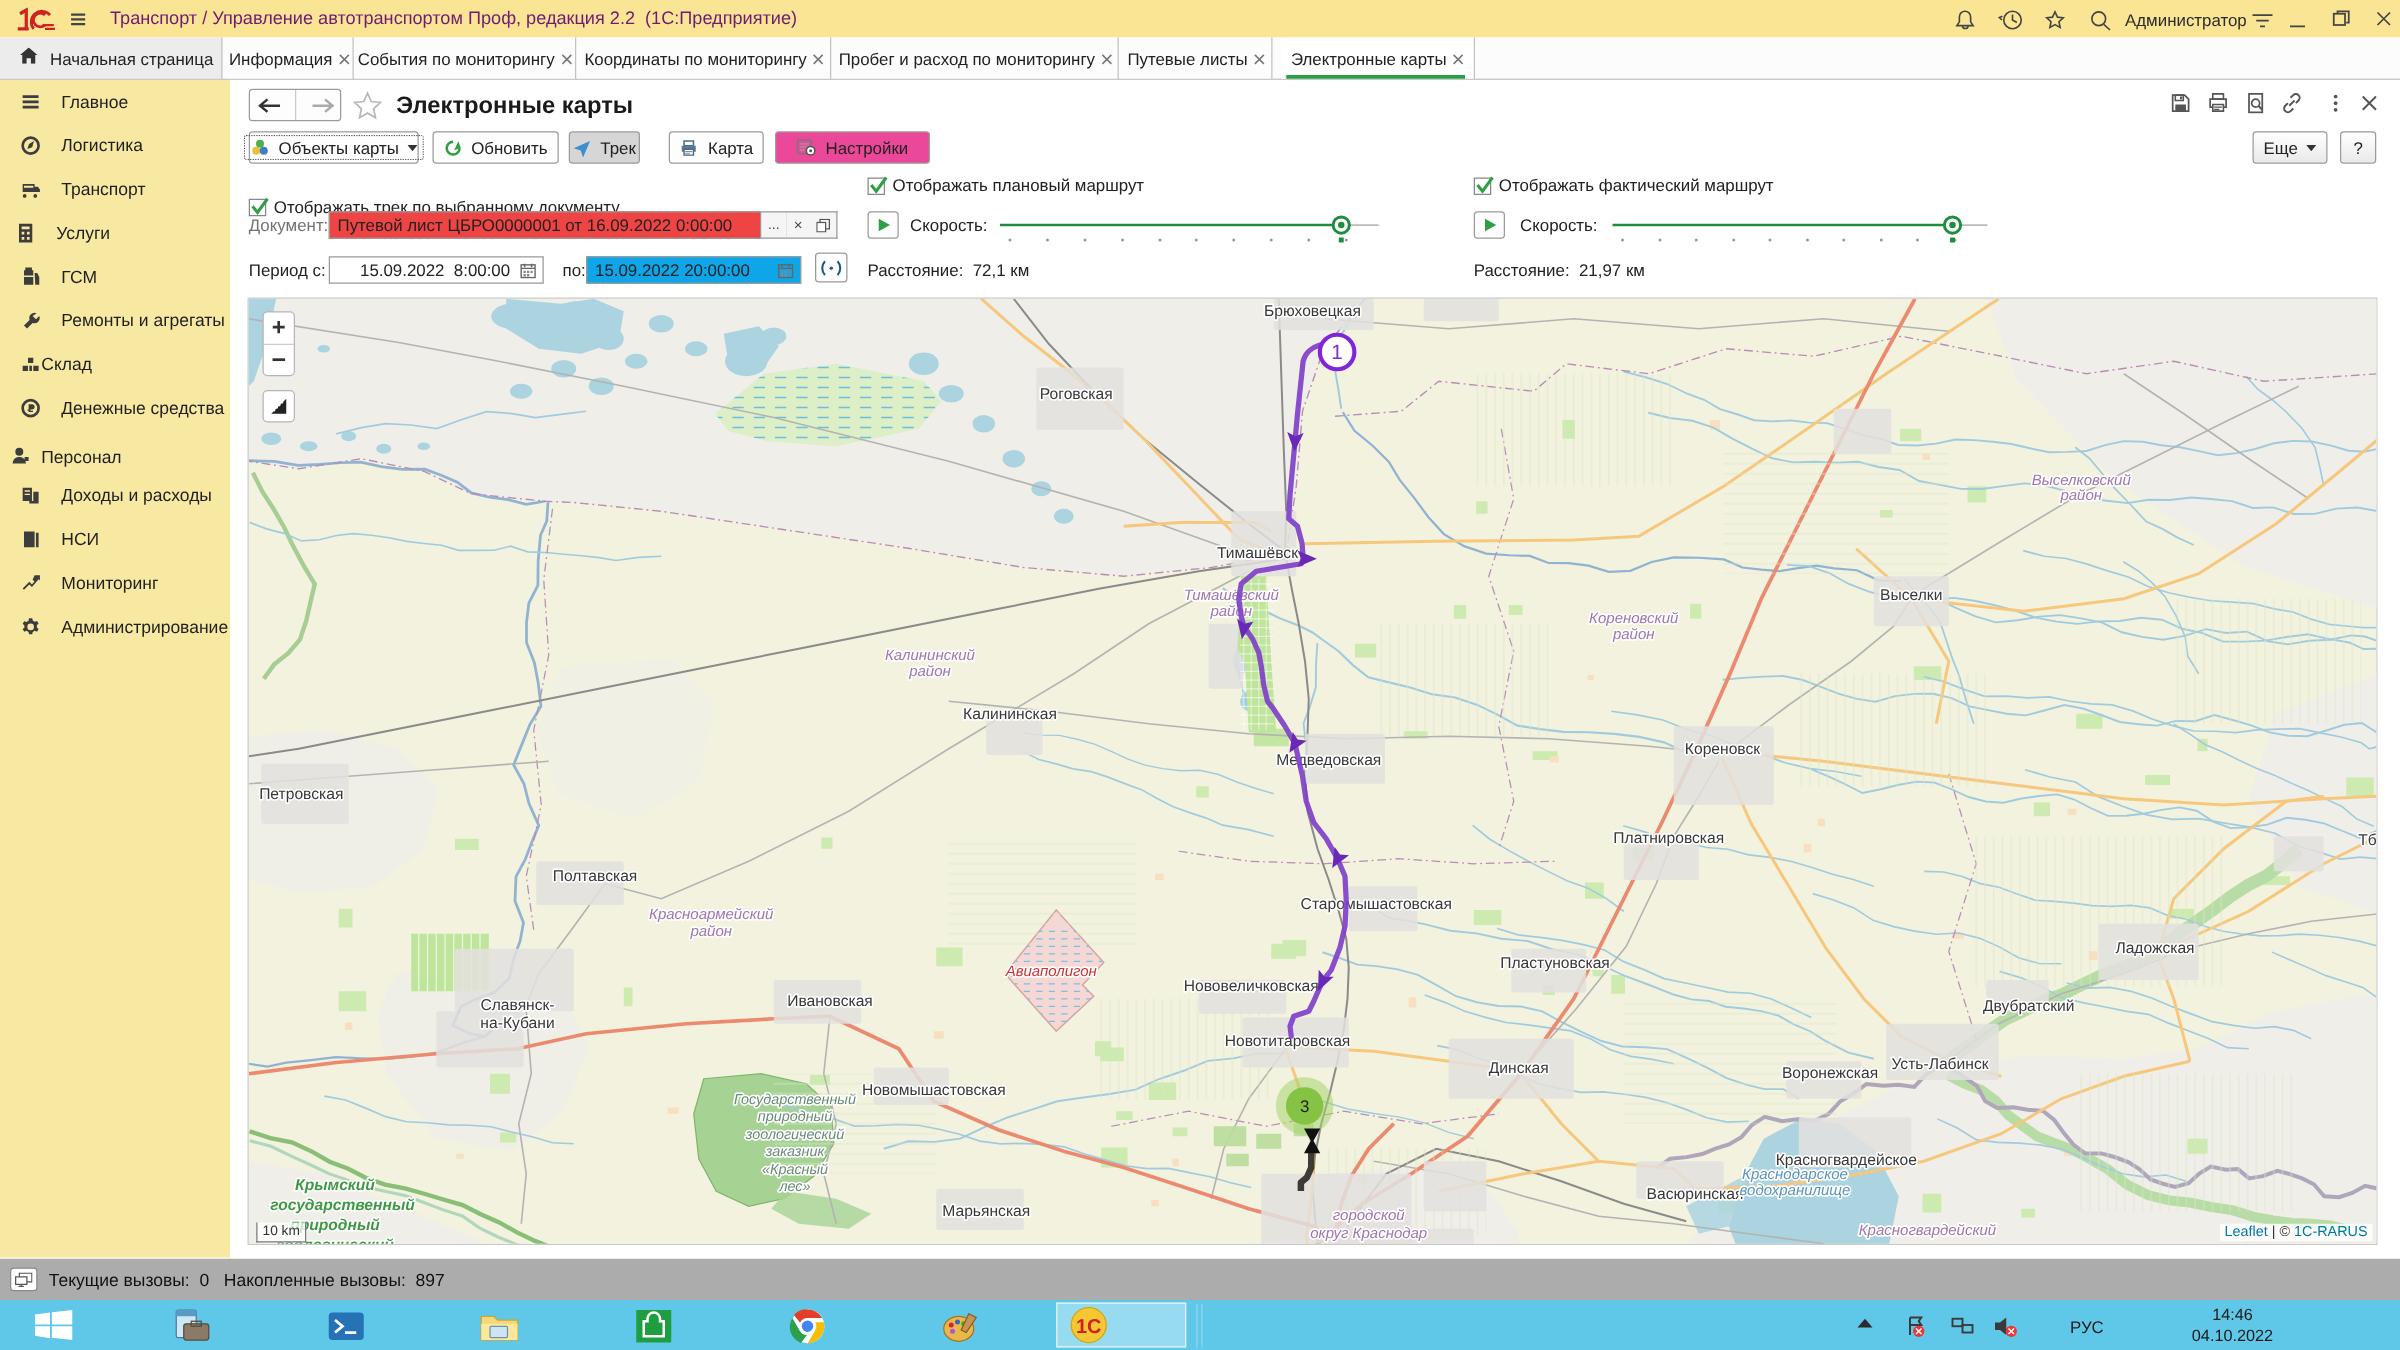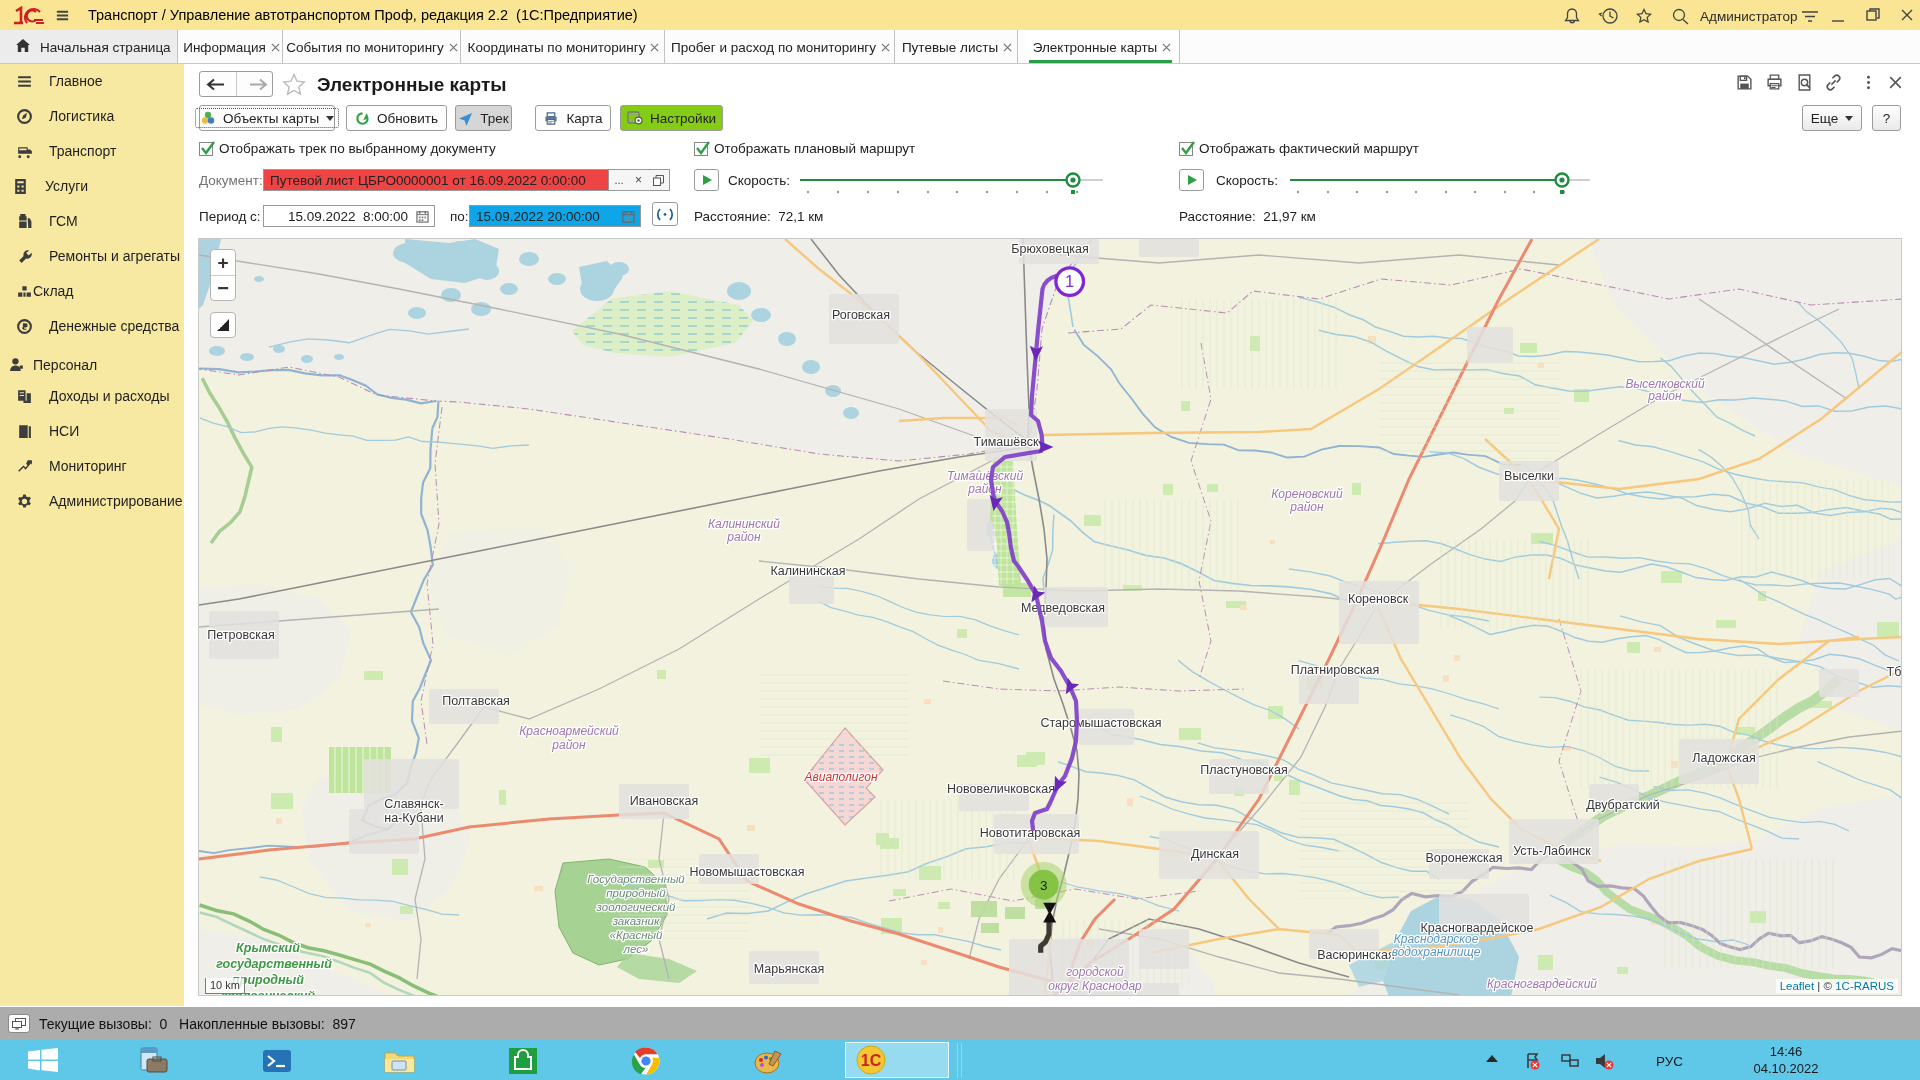--- a/index.html
+++ b/index.html
@@ -2,21 +2,21 @@
 <html><head><meta charset="utf-8"><style>*{margin:0;padding:0;box-sizing:border-box}body{width:1920px;height:1080px;font-family:"Liberation Sans",sans-serif;overflow:hidden;position:relative;background:#fff}.abs{position:absolute}.btn{position:absolute;border:1px solid #9b9b9b;border-radius:3px;background:#fdfdfd;display:flex;align-items:center;justify-content:center;gap:7px;font-size:13.5px;color:#222;white-space:nowrap}</style></head><body>
 <div class="abs" style="left:0;top:0;width:1920px;height:30px;background:#f9e593"></div>
 <div class="abs" style="left:14px;top:6px"><svg width="30" height="19" viewBox="0 0 30 19" xmlns="http://www.w3.org/2000/svg">
       <path d="M2 5 L7 2 L7 17 M0 17 h9" stroke="#cc2222" stroke-width="2.6" fill="none"></path>
       <path d="M22 6 a5.5 5.5 0 10 0 8 M13 17 a7.5 7.5 0 1113 -11" stroke="#cc2222" stroke-width="2.2" fill="none"></path>
       <path d="M20 14 h9 M22 17 h8" stroke="#cc2222" stroke-width="1.8" fill="none"></path>
     </svg></div>
 <div class="abs" style="left:55px;top:8px"><svg width="15" height="15" viewBox="0 0 16 16" xmlns="http://www.w3.org/2000/svg" fill="#444">
       <path d="M2 3h12v2H2zM2 7h12v2H2zM2 11h12v2H2z"></path>
     </svg></div>
-<div class="abs" style="left:88px;top:7px;font-size:14.5px;color:#000000">Транспорт / Управление автотранспортом Проф, редакция 2.2&nbsp;&nbsp;(1С:Предприятие)</div>
+<div class="abs" style="left:88px;top:7px;font-size:14.5px;color:#701a75">Транспорт / Управление автотранспортом Проф, редакция 2.2&nbsp;&nbsp;(1С:Предприятие)</div>
 <svg class="abs" style="left:1560px;top:3px" width="360" height="26" viewBox="0 0 360 26" xmlns="http://www.w3.org/2000/svg">
       <g stroke="#444" fill="none" stroke-width="1.3">
       <path d="M12 6 a4.5 4.5 0 014.5 4.5 v4 l2 3 h-13 l2-3 v-4 A4.5 4.5 0 0112 6z M10 17.5 a2.2 2.2 0 004.5 0"></path>
       <circle cx="50" cy="13" r="7"></circle>
       <path d="M50 8.5 v4.5 l3.5 2"></path>
       <path d="M42 10 l-2.5 1 2 2"></path>
       <path d="M84 6.5l2 4.2 4.6.5-3.4 3.2.9 4.6-4.1-2.3-4.1 2.3.9-4.6-3.4-3.2 4.6-.5z"></path>
       <circle cx="119" cy="12" r="5.5"></circle>
       <path d="M123 16.5 L128 21"></path>
       </g>
@@ -226,36 +226,36 @@
     <span style="display:flex;align-items:center;gap:7px;">
       <svg width="16" height="15" viewBox="0 0 16 16" xmlns="http://www.w3.org/2000/svg">
         <path d="M4 2h8v4H4z" fill="none" stroke="#4a6a8a" stroke-width="1.3"></path>
         <path d="M2 6h12v5H2z" fill="#5a7a9a"></path>
         <path d="M4 9h8v5H4z" fill="#fff" stroke="#4a6a8a" stroke-width="1.2"></path>
         <path d="M5 11h6M5 12.8h4" stroke="#888" stroke-width="1"></path>
       </svg>
       <span>Карта</span>
     </span>
   </div>
-<div class="btn" style="left:620px;top:105px;width:103px;height:26px;background:#84cc16">
+<div class="btn" style="left:620px;top:105px;width:124px;height:26px;background:#ec4899">
     <span style="display:flex;align-items:center;gap:7px;">
       <svg width="16" height="16" viewBox="0 0 16 16" xmlns="http://www.w3.org/2000/svg">
         <rect x="1" y="2" width="11" height="11" rx="1.5" fill="none" stroke="#777" stroke-width="1.3"></rect>
         <path d="M3 5h7M3 7.5h7M3 10h4" stroke="#999" stroke-width="1"></path>
         <circle cx="11.5" cy="10.5" r="3.4" fill="#fff" stroke="#555" stroke-width="1.2"></circle>
         <circle cx="11.5" cy="10.5" r="1.2" fill="#555"></circle>
       </svg>
       <span>Настройки</span>
     </span>
   </div>
 <div class="btn" style="left:1802px;top:105px;width:60px;height:26px;background:linear-gradient(#ffffff,#e9e9e9)">Еще <svg width="8" height="5" viewBox="0 0 8 5" xmlns="http://www.w3.org/2000/svg">
       <path d="M0 0l4 5 4-5z" fill="#333"></path>
     </svg></div>
 <div class="btn" style="left:1872px;top:105px;width:29px;height:26px;background:linear-gradient(#ffffff,#e9e9e9)">?</div>
-<div style="position:absolute;left:199px;top:141px;display:flex;align-items:center;gap:6px">
+<div style="position:absolute;left:199px;top:158px;display:flex;align-items:center;gap:6px">
     <div style="width:14px;height:14px;border:1px solid #888;background:#fff;position:relative">
       <svg width="16" height="14" viewBox="0 0 16 14" xmlns="http://www.w3.org/2000/svg" style="position:absolute;left:0px;top:-2px">
         <path d="M2 7l4 5L14 1" stroke="#2f9e44" stroke-width="2.4" fill="none"></path>
       </svg>
     </div>
     <span style="font-size:13.5px;color:#222">Отображать трек по выбранному документу</span>
   </div>
 <div style="position:absolute;left:694px;top:141px;display:flex;align-items:center;gap:6px">
     <div style="width:14px;height:14px;border:1px solid #888;background:#fff;position:relative">
       <svg width="16" height="14" viewBox="0 0 16 14" xmlns="http://www.w3.org/2000/svg" style="position:absolute;left:0px;top:-2px">

